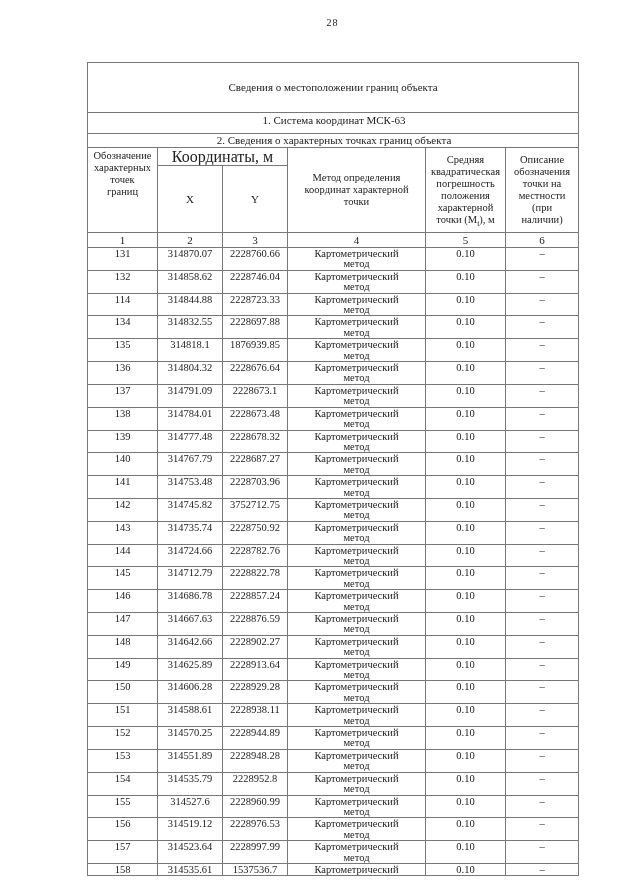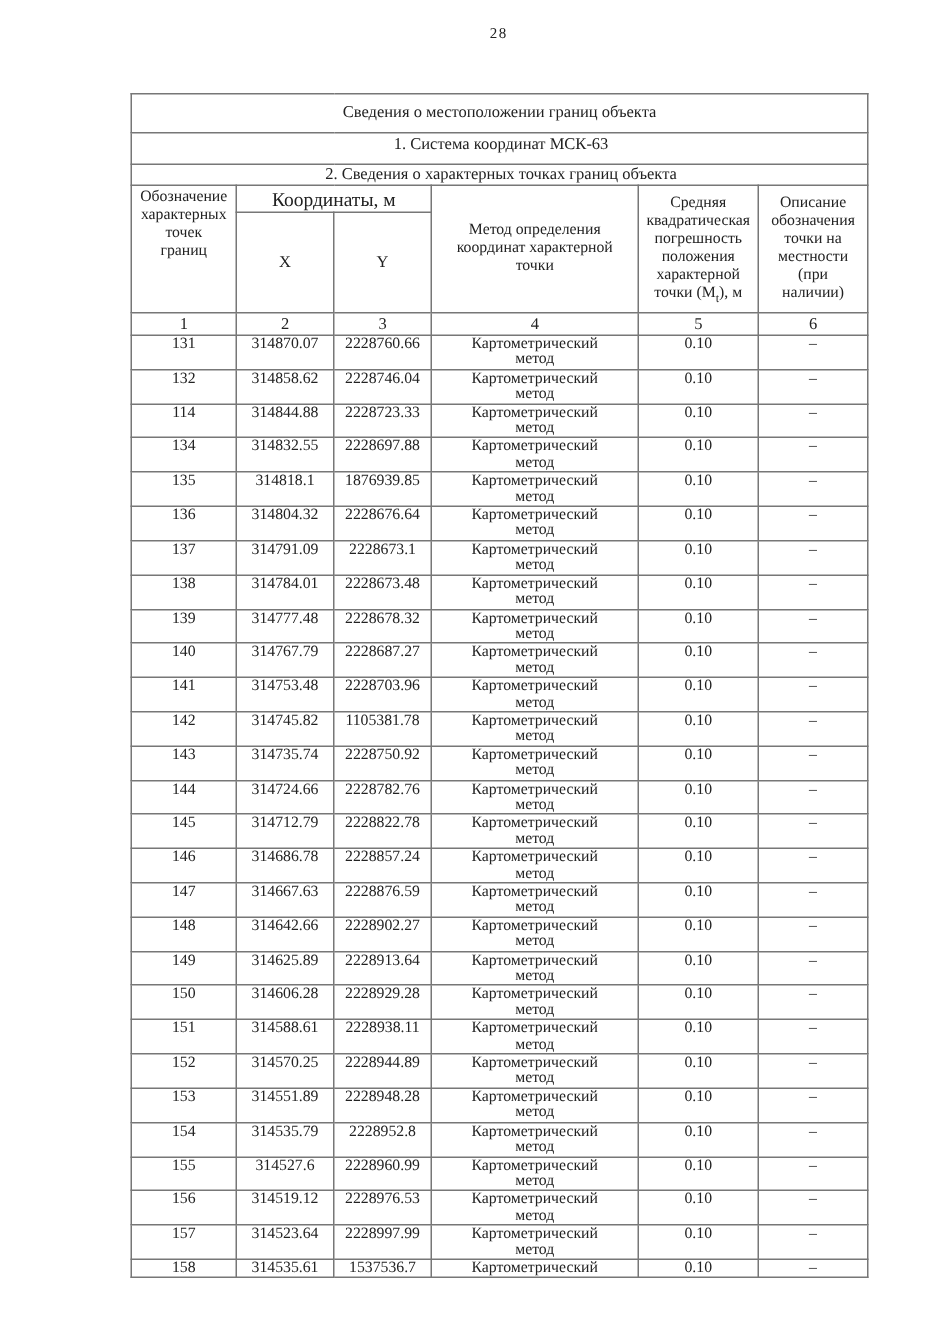--- a/index.html
+++ b/index.html
@@ -19,27 +19,27 @@
     border-collapse:collapse;table-layout:fixed;
   }
   td{
     border:1px solid #777;
     font-size:10.5px;line-height:10.4px;
     padding:1px 2px 0 2px;
     vertical-align:top;
     text-align:center;
     overflow:hidden;
   }
-  tr.title-row td{height:17px;font-size:11px;vertical-align:middle;padding:4px 2px}
+  tr.title-row td{height:17px;font-size:11px;vertical-align:middle;padding:16px 2px}
   tr.sec-row1 td{height:18px;text-align:center;font-size:11px;vertical-align:top;padding:2px 2px 0 4px}
   tr.sec-row2 td{height:13px;text-align:center;font-size:11px;vertical-align:middle;padding:0 2px 0 4px}
   .hdr{font-size:10.5px;line-height:12px;vertical-align:middle;padding:1px 2px}
   .pre{white-space:pre-line}
   .top{vertical-align:top;padding-top:2px}
-  tr.hdr-row1 td.group-cell{height:15px;font-size:13px;vertical-align:middle}
+  tr.hdr-row1 td.group-cell{height:15px;font-size:16px;vertical-align:middle}
   tr.hdr-row2 td{height:64px;font-size:11px;vertical-align:middle}
   tr.num-row td{height:14px;font-size:11px;line-height:14px;vertical-align:middle;padding:0 2px}
   sub{font-size:8px;line-height:0}
   .method-inner{max-width:96px;margin:0 auto}
 </style>
 </head>
 <body>
 
 <div class="page">
   <div class="page-number">28</div>
@@ -204,21 +204,21 @@
           <td>2228703.96</td>
           <td>
             <div class="method-inner">Картометрический метод</div>
           </td>
           <td>0.10</td>
           <td>–</td>
         </tr>
         <tr>
           <td>142</td>
           <td>314745.82</td>
-          <td>1105381.78</td>
+          <td>3752712.75</td>
           <td>
             <div class="method-inner">Картометрический метод</div>
           </td>
           <td>0.10</td>
           <td>–</td>
         </tr>
         <tr>
           <td>143</td>
           <td>314735.74</td>
           <td>2228750.92</td>

